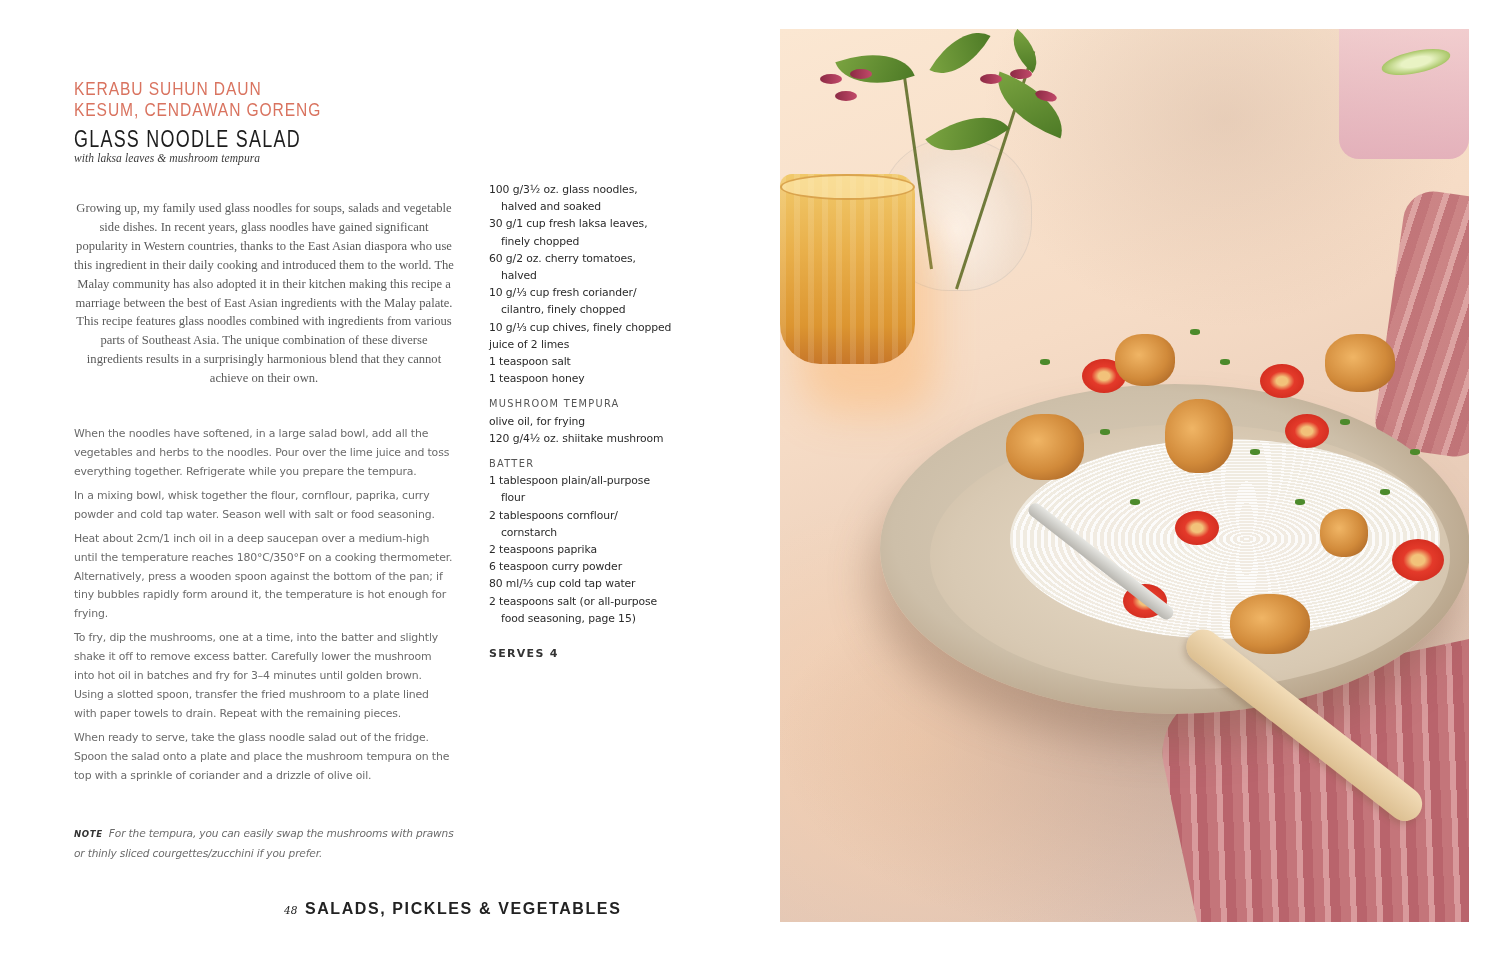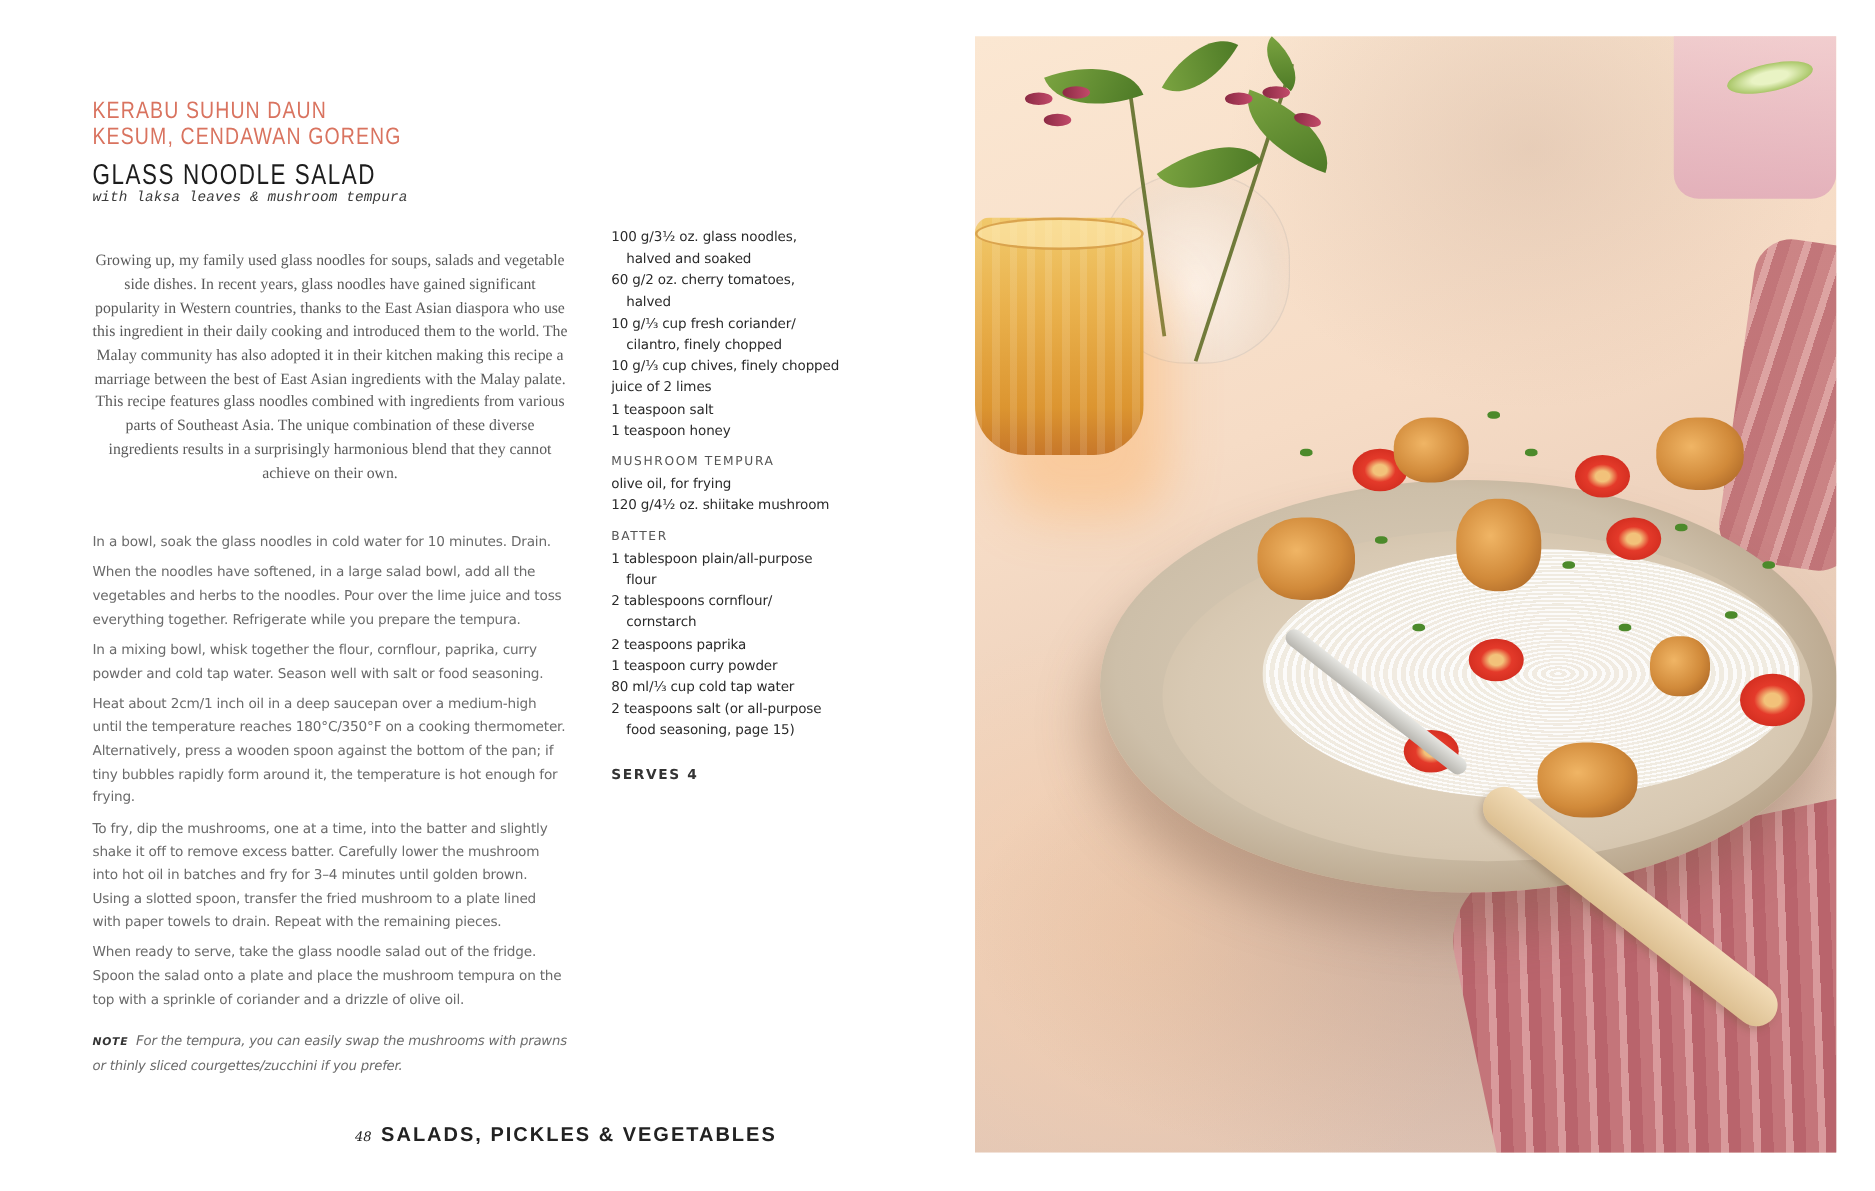--- a/index.html
+++ b/index.html
@@ -17,21 +17,21 @@
   .title-malay span { display: block; }
   .title-english {
     position: absolute; left: 74px; top: 126px; width: 400px;
     font-family: "Liberation Sans", sans-serif;
     font-size: 23px; line-height: 26px; letter-spacing: 1.6px;
     color: #1d1d1d; text-transform: uppercase;
     transform: scaleX(0.78); transform-origin: left top;
   }
   .subtitle {
     position: absolute; left: 74px; top: 152px;
-    font-family: Liberation Mono, monospace; font-style: italic;
+    font-family: Liberation Serif, serif; font-style: italic;
     font-size: 11.5px; color: #3a3a3a; letter-spacing: 0.1px;
   }
 
   .intro {
     position: absolute; left: 74px; top: 199px; width: 380px;
     font-family: "Liberation Serif", serif;
     font-size: 12.6px; line-height: 18.9px; color: #5a5a5a;
   }
   .intro p { margin: 0; text-align: center; }
 
@@ -183,40 +183,43 @@
     <span>KESUM, CENDAWAN GORENG</span>
   </div>
   <div class="title-english">GLASS NOODLE SALAD</div>
   <div class="subtitle">with laksa leaves &amp; mushroom tempura</div>
 
   <div class="intro">
     <p>Growing up, my family used glass noodles for soups, salads and vegetable side dishes. In recent years, glass noodles have gained significant popularity in Western countries, thanks to the East Asian diaspora who use this ingredient in their daily cooking and introduced them to the world. The Malay community has also adopted it in their kitchen making this recipe a marriage between the best of East Asian ingredients with the Malay palate. This recipe features glass noodles combined with ingredients from various parts of Southeast Asia. The unique combination of these diverse ingredients results in a surprisingly harmonious blend that they cannot achieve on their own.</p>
   </div>
 
   <div class="method">
-    <p>In a bowl, soak the glass noodles in cold water for 10 minutes. Drain.</p>
     <p>When the noodles have softened, in a large salad bowl, add all the vegetables and herbs to the noodles. Pour over the lime juice and toss everything together. Refrigerate while you prepare the tempura.</p>
     <p>In a mixing bowl, whisk together the flour, cornflour, paprika, curry powder and cold tap water. Season well with salt or food seasoning.</p>
     <p>Heat about 2cm/1 inch oil in a deep saucepan over a medium-high until the temperature reaches 180°C/350°F on a cooking thermometer. Alternatively, press a wooden spoon against the bottom of the pan; if tiny bubbles rapidly form around it, the temperature is hot enough for frying.</p>
     <p>To fry, dip the mushrooms, one at a time, into the batter and slightly shake it off to remove excess batter. Carefully lower the mushroom into hot oil in batches and fry for 3–4 minutes until golden brown. Using a slotted spoon, transfer the fried mushroom to a plate lined with paper towels to drain. Repeat with the remaining pieces.</p>
     <p>When ready to serve, take the glass noodle salad out of the fridge. Spoon the salad onto a plate and place the mushroom tempura on the top with a sprinkle of coriander and a drizzle of olive oil.</p>
   </div>
 
   <div class="note">
     <span class="note-label">NOTE</span>
     <span>For the tempura, you can easily swap the mushrooms with prawns or thinly sliced courgettes/zucchini if you prefer.</span>
   </div>
 
   <div class="ingredients">
     <div class="ing-group">
       <div>
           <div class="ing-line">100 g/3½ oz. glass noodles,</div>
           <div class="ing-cont">halved and soaked</div>
         </div>
       <div>
+          <div class="ing-line">30 g/1 cup fresh laksa leaves,</div>
+          <div class="ing-cont">finely chopped</div>
+        </div>
+      <div>
           <div class="ing-line">60 g/2 oz. cherry tomatoes,</div>
           <div class="ing-cont">halved</div>
         </div>
       <div>
           <div class="ing-line">10 g/⅓ cup fresh coriander/</div>
           <div class="ing-cont">cilantro, finely chopped</div>
         </div>
       <div>
           <div class="ing-line">10 g/⅓ cup chives, finely chopped</div>
         </div>
@@ -248,21 +251,21 @@
           <div class="ing-cont">flour</div>
         </div>
       <div>
           <div class="ing-line">2 tablespoons cornflour/</div>
           <div class="ing-cont">cornstarch</div>
         </div>
       <div>
           <div class="ing-line">2 teaspoons paprika</div>
         </div>
       <div>
-          <div class="ing-line">1 teaspoon curry powder</div>
+          <div class="ing-line">6 teaspoon curry powder</div>
         </div>
       <div>
           <div class="ing-line">80 ml/⅓ cup cold tap water</div>
         </div>
       <div>
           <div class="ing-line">2 teaspoons salt (or all-purpose</div>
           <div class="ing-cont">food seasoning, page 15)</div>
         </div>
     </div>
 

